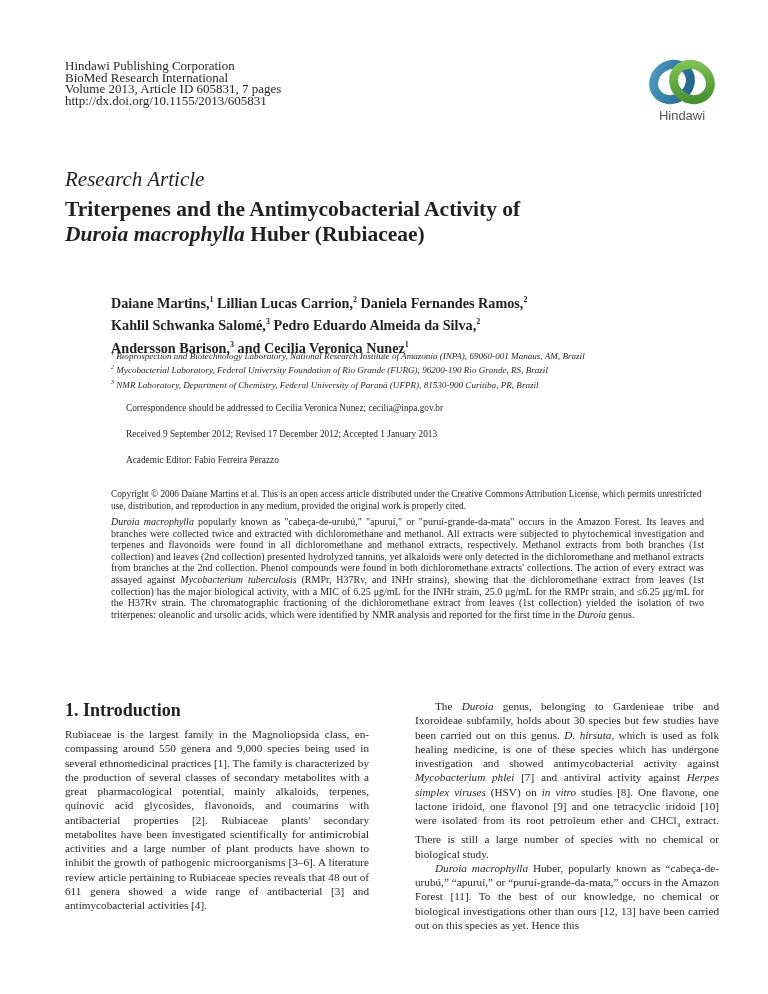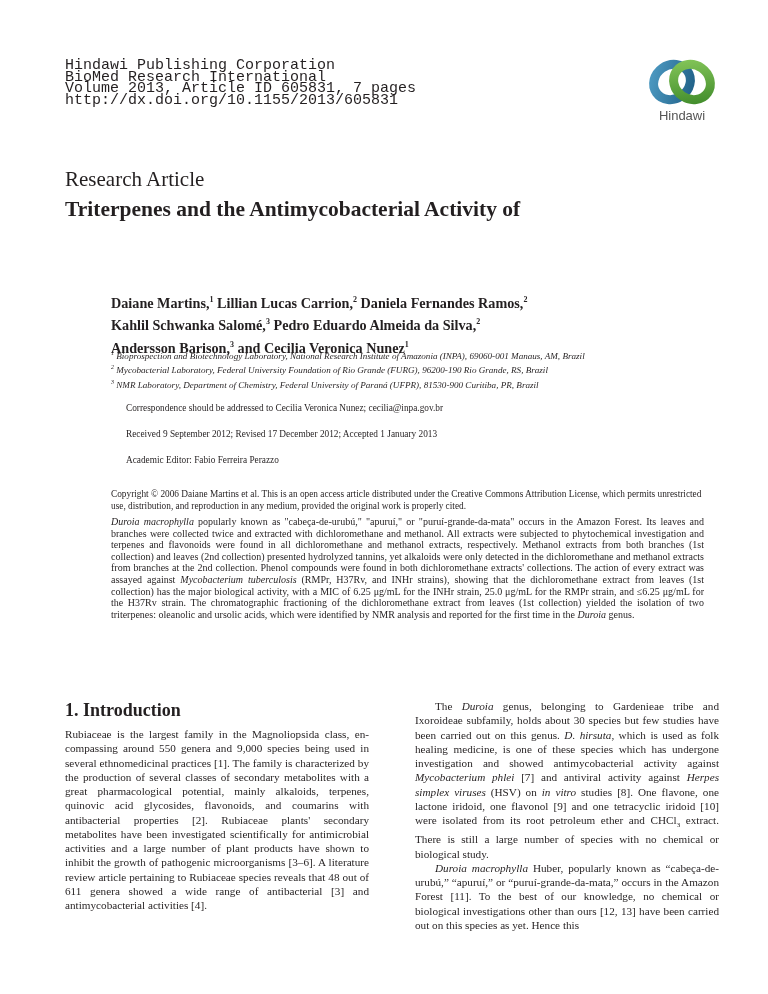--- a/index.html
+++ b/index.html
@@ -2,33 +2,33 @@
 <html><head>
 <meta charset="utf-8">
 <style>
   html, body { margin: 0; padding: 0; background: #ffffff; }
   body {
     width: 768px; height: 994px; position: relative; overflow: hidden;
     font-family: "Liberation Serif", "DejaVu Serif", serif; color: #231f20;
   }
   .journal-info {
     position: absolute; left: 65px; top: 60px;
-    font-size: 15px; line-height: 11.6px; color: #231f20; font-family: Liberation Mono, monospace;
+    font-size: 13px; line-height: 11.6px; color: #231f20;
   }
   .journal-info div { white-space: nowrap; }
   .logo {
     position: absolute; left: 638px; top: 52px; width: 90px; height: 70px;
   }
   .logo-text {
     position: absolute; left: 652px; top: 108px; width: 60px; text-align: center;
     font-family: "Liberation Sans", "DejaVu Sans", sans-serif; font-size: 13px; color: #555;
   }
   .article-type {
     position: absolute; left: 65px; top: 167px;
-    font-size: 21px; color: #231f20;
+    font-style: italic; font-size: 21px; color: #231f20;
   }
   .title {
     position: absolute; left: 65px; top: 197px; width: 620px;
     font-weight: bold; font-size: 21.5px; line-height: 25px; color: #231f20;
   }
   .authors {
     position: absolute; left: 111px; top: 290px; width: 560px;
     font-weight: bold; font-size: 14.2px; line-height: 19px;
   }
   .authors sup { font-size: 8px; }
@@ -91,20 +91,21 @@
   </g>
   <g>
     <ellipse cx="54" cy="30" rx="19" ry="17" transform="rotate(35 54 30)" fill="none" stroke="url(#ggreen)" stroke-width="9"></ellipse>
   </g>
 </svg>
 <div class="logo-text">Hindawi</div>
 
 <div class="article-type">Research Article</div>
 <div class="title">
   <div>Triterpenes and the Antimycobacterial Activity of</div>
+  <div><i>Duroia macrophylla</i><span> Huber (Rubiaceae)</span></div>
 </div>
 
 <div class="authors">
   <span><span>Daiane Martins,</span><sup>1</sup></span>
   <span><span>Lillian Lucas Carrion,</span><sup>2</sup></span>
   <span><span>Daniela Fernandes Ramos,</span><sup>2</sup></span><br>
   <span><span>Kahlil Schwanka Salomé,</span><sup>3</sup></span>
   <span><span>Pedro Eduardo Almeida da Silva,</span><sup>2</sup></span><br>
   <span><span>Andersson Barison,</span><sup>3</sup></span>
   <span><span>and Cecilia Veronica Nunez</span><sup>1</sup></span>

